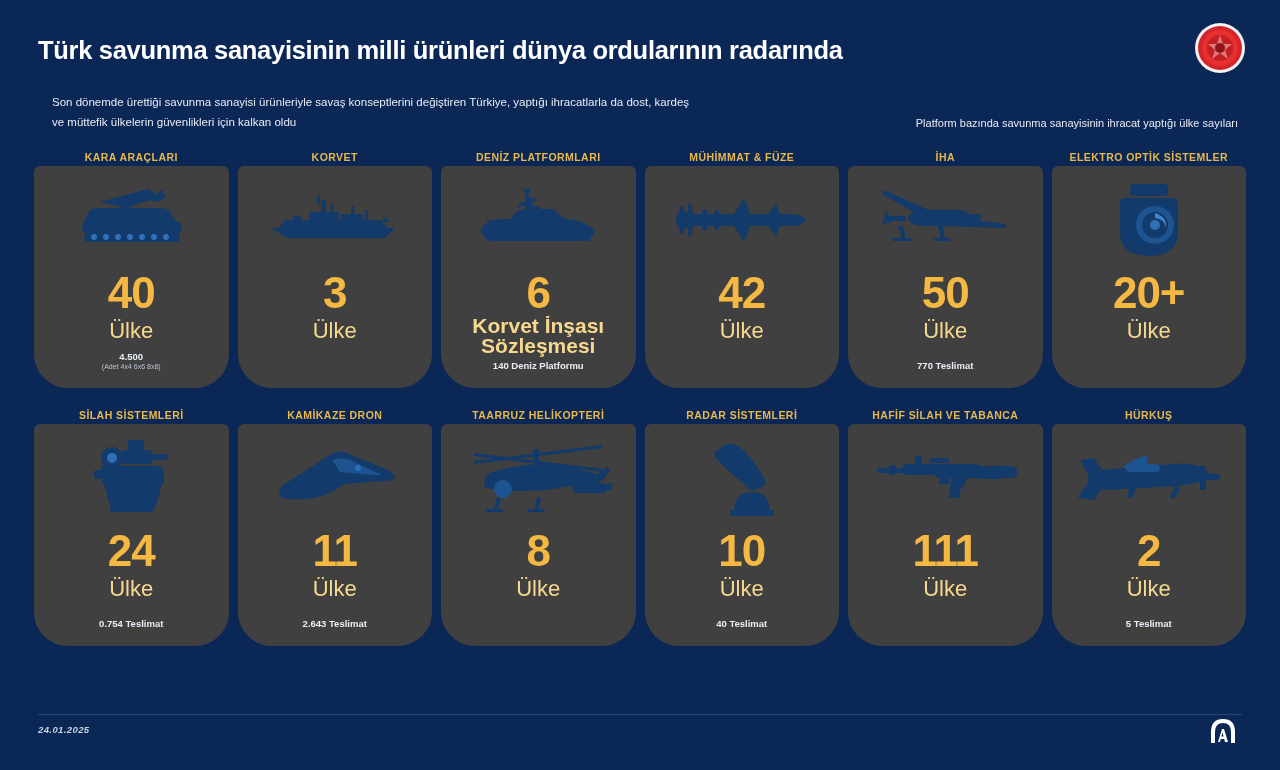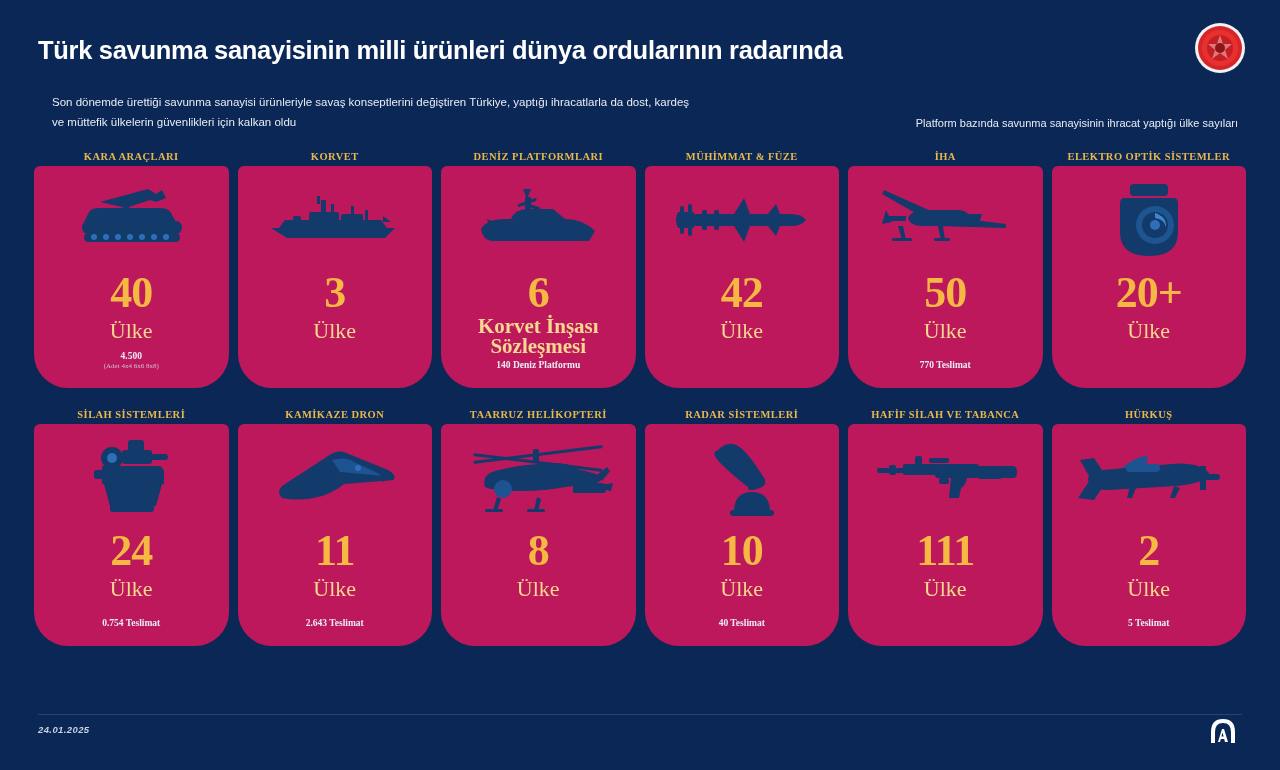--- a/index.html
+++ b/index.html
@@ -75,40 +75,39 @@
     display: grid;
     grid-template-columns: repeat(6, 1fr);
     column-gap: 9px;
     row-gap: 18px;
   }
 
   .card-wrap {
     display: flex;
     flex-direction: column;
     align-items: center;
-    font-family: Liberation Serif, serif;
   }
 
   .card-title {
     font-size: 10.5px;
     font-weight: bold;
     letter-spacing: 0.45px;
     color: #e8b84b;
     text-align: center;
     height: 18px;
     line-height: 18px;
     white-space: nowrap;
     text-transform: uppercase;
   }
 
   .card {
     position: relative;
     width: 100%;
     height: 222px;
-    background: #be185d;
+    background: #404040;
     border-radius: 6px 6px 34px 34px;
     display: flex;
     flex-direction: column;
     align-items: center;
     overflow: hidden;
   }
 
   .icon-box {
     height: 104px;
     width: 100%;

